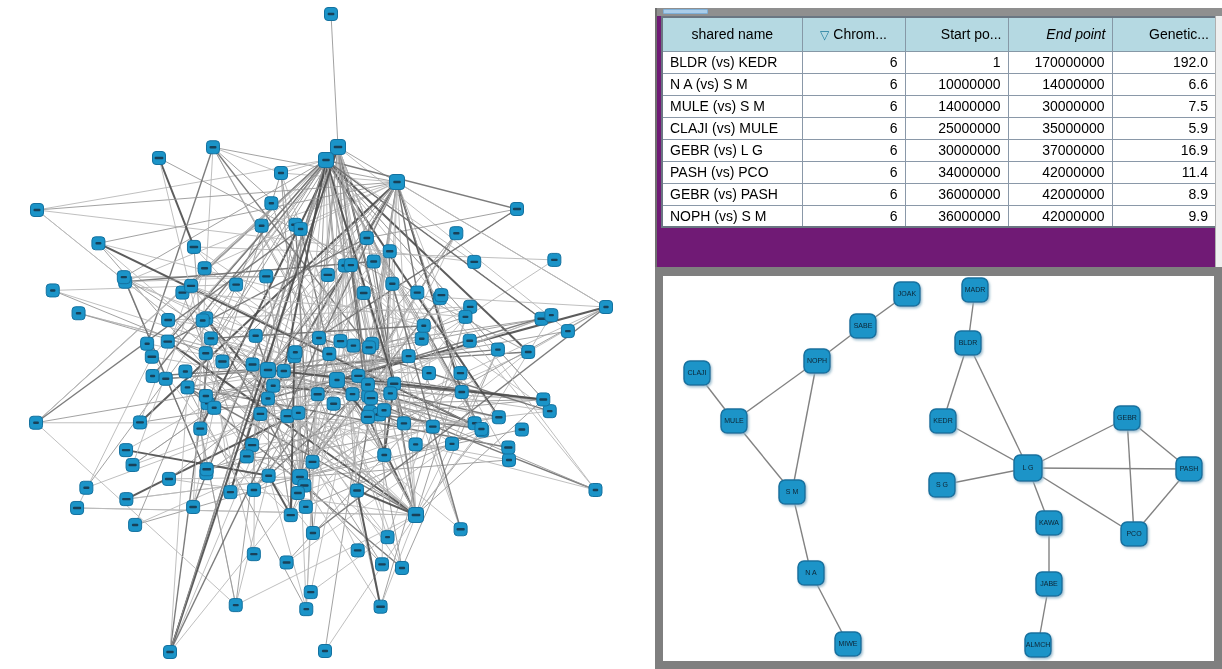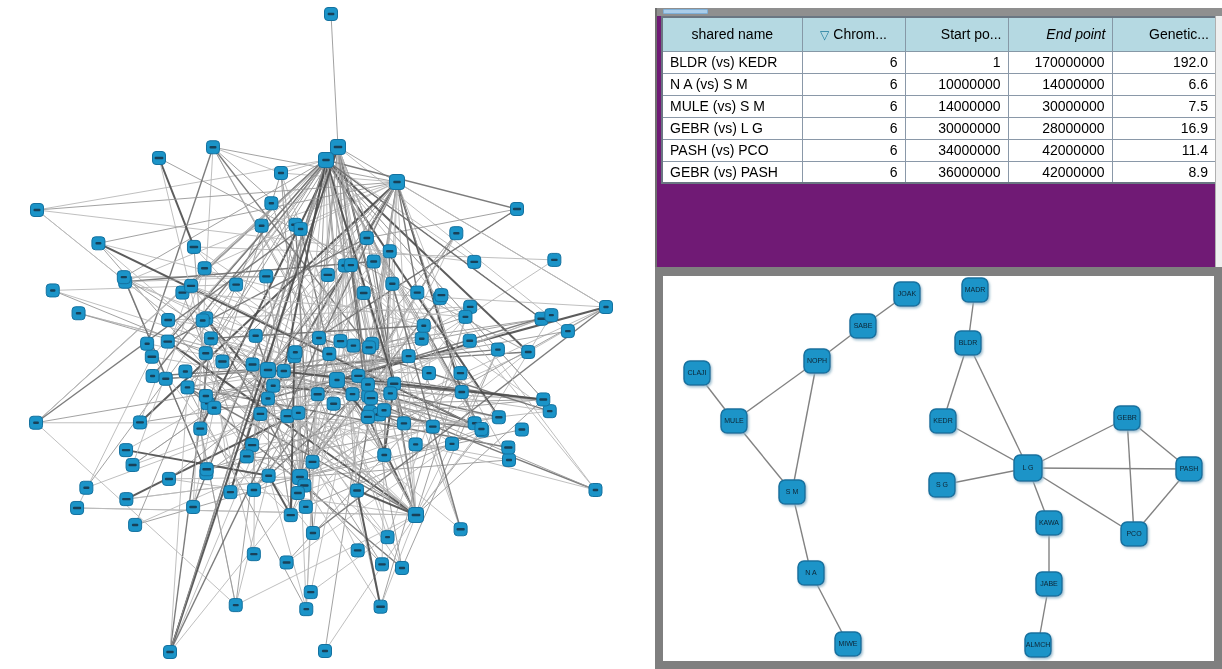--- a/index.html
+++ b/index.html
@@ -1117,39 +1117,53 @@
               <td class="ar">6.6</td>
             </tr>
             <tr>
               <td class="al">MULE (vs) S M</td>
               <td class="ar">6</td>
               <td class="ar">14000000</td>
               <td class="ar">30000000</td>
               <td class="ar">7.5</td>
             </tr>
             <tr>
+              <td class="al">CLAJI (vs) MULE</td>
+              <td class="ar">6</td>
+              <td class="ar">25000000</td>
+              <td class="ar">35000000</td>
+              <td class="ar">5.9</td>
+            </tr>
+            <tr>
               <td class="al">GEBR (vs) L G</td>
               <td class="ar">6</td>
               <td class="ar">30000000</td>
-              <td class="ar">28000000</td>
+              <td class="ar">37000000</td>
               <td class="ar">16.9</td>
             </tr>
             <tr>
               <td class="al">PASH (vs) PCO</td>
               <td class="ar">6</td>
               <td class="ar">34000000</td>
               <td class="ar">42000000</td>
               <td class="ar">11.4</td>
             </tr>
             <tr>
               <td class="al">GEBR (vs) PASH</td>
               <td class="ar">6</td>
               <td class="ar">36000000</td>
               <td class="ar">42000000</td>
               <td class="ar">8.9</td>
+            </tr>
+            <tr>
+              <td class="al">NOPH (vs) S M</td>
+              <td class="ar">6</td>
+              <td class="ar">36000000</td>
+              <td class="ar">42000000</td>
+              <td class="ar">9.9</td>
             </tr>
           </tbody>
       </table>
       <div class="tp-righttrack"></div>
       <div class="tp-leftline"></div>
     </div>
 
     <div class="graph-panel">
       <div class="graph-canvas">
         <svg id="rightNet" width="551" height="385" viewBox="663 276 551 385">

